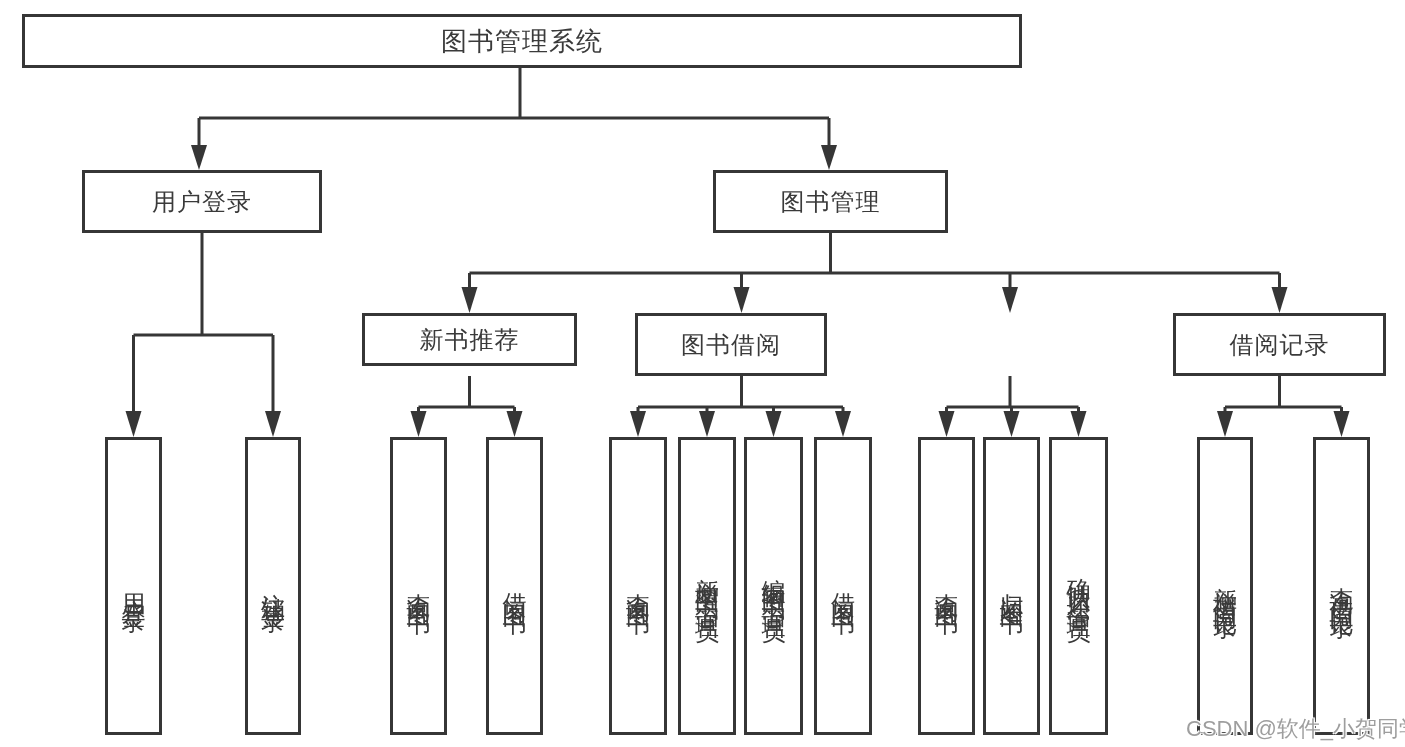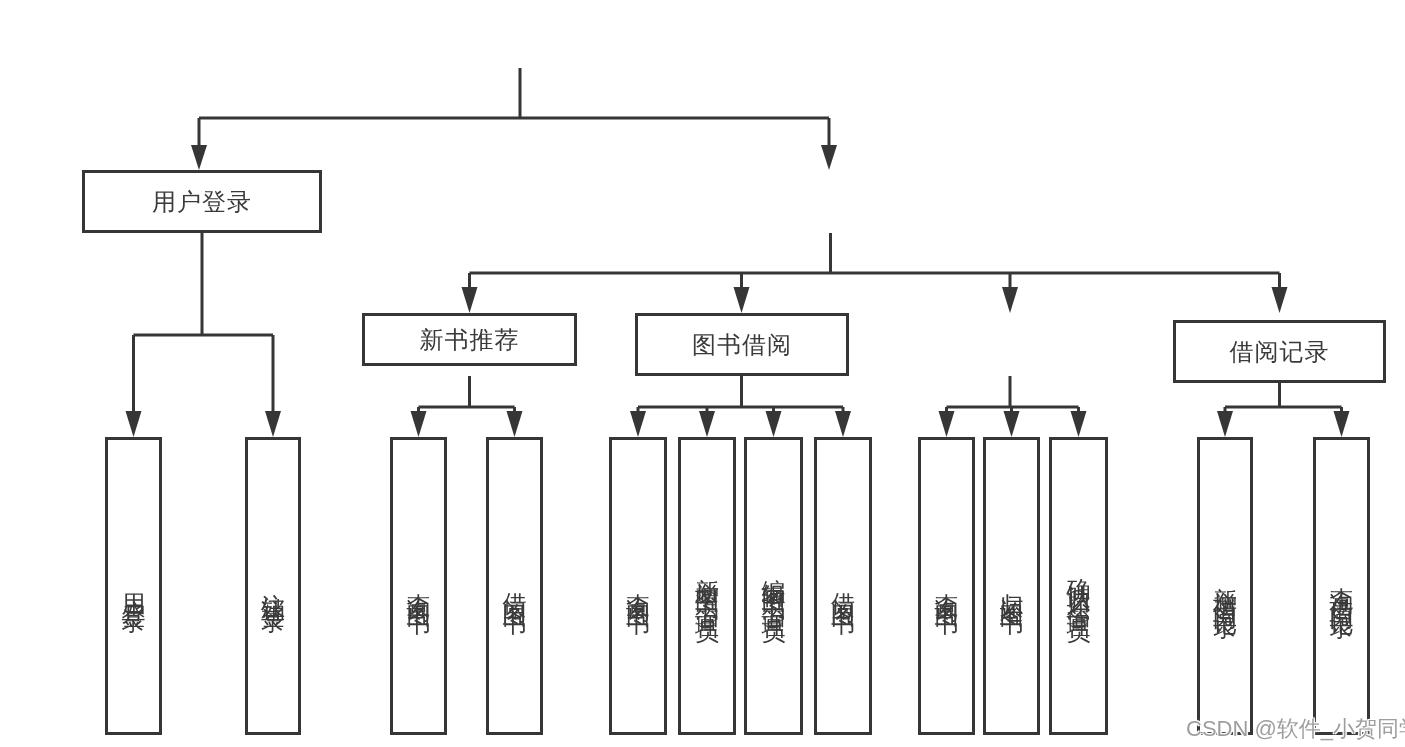--- a/index.html
+++ b/index.html
@@ -27,23 +27,23 @@
     writing-mode:vertical-rl;text-orientation:mixed;
     letter-spacing:6px;font-size:24px;line-height:1;white-space:nowrap;
   }
   
   .n-root{left:22px;top:14px;width:1000px;height:54px;}
   
   .n-user-login-branch{left:82px;top:170px;width:240px;height:63px;}
   .n-book-mgmt-branch{left:713px;top:170px;width:235px;height:63px;}
   
   .n-new-book-rec{left:362px;top:313px;width:215px;height:53px;}
-  .n-book-borrow{left:635px;top:313px;width:214px;height:63px;}
+  .n-book-borrow{left:635px;top:313px;width:192px;height:63px;}
   .n-current-borrow{left:903px;top:313px;width:214px;height:63px;}
-  .n-borrow-records{left:1173px;top:320px;width:213px;height:63px;}
+  .n-borrow-records{left:1173px;top:313px;width:213px;height:63px;}
   
   .leaf{top:437px;height:298px;}
   .n-leaf-user-login{left:105px;width:57px;}
   .n-leaf-logout{left:245px;width:56px;}
   .n-leaf-nbr-query{left:390px;width:57px;}
   .n-leaf-nbr-borrow{left:486px;width:57px;}
   .n-leaf-bb-query{left:609px;width:58px;}
   .n-leaf-bb-add{left:678px;width:58px;}
   .n-leaf-bb-edit{left:744px;width:59px;}
   .n-leaf-bb-borrow{left:814px;width:58px;}
@@ -93,23 +93,29 @@
     <polygon points="699,411 715,411 707,437"></polygon>
     <polygon points="765.5,411 781.5,411 773.5,437"></polygon>
     <polygon points="835,411 851,411 843,437"></polygon>
     <polygon points="938.5,411 954.5,411 946.5,437"></polygon>
     <polygon points="1003.5,411 1019.5,411 1011.5,437"></polygon>
     <polygon points="1070.5,411 1086.5,411 1078.5,437"></polygon>
     <polygon points="1217,411 1233,411 1225,437"></polygon>
     <polygon points="1333.5,411 1349.5,411 1341.5,437"></polygon>
   </svg>
 
+  <div class="node root n-root">
+    <span>图书管理系统</span>
+  </div>
 
   <div class="node n-user-login-branch">
     <span>用户登录</span>
+  </div>
+  <div class="node n-book-mgmt-branch">
+    <span>图书管理</span>
   </div>
 
   <div class="node n-new-book-rec">
     <span>新书推荐</span>
   </div>
   <div class="node n-book-borrow">
     <span>图书借阅</span>
   </div>
   <div class="node n-borrow-records">
     <span>借阅记录</span>

